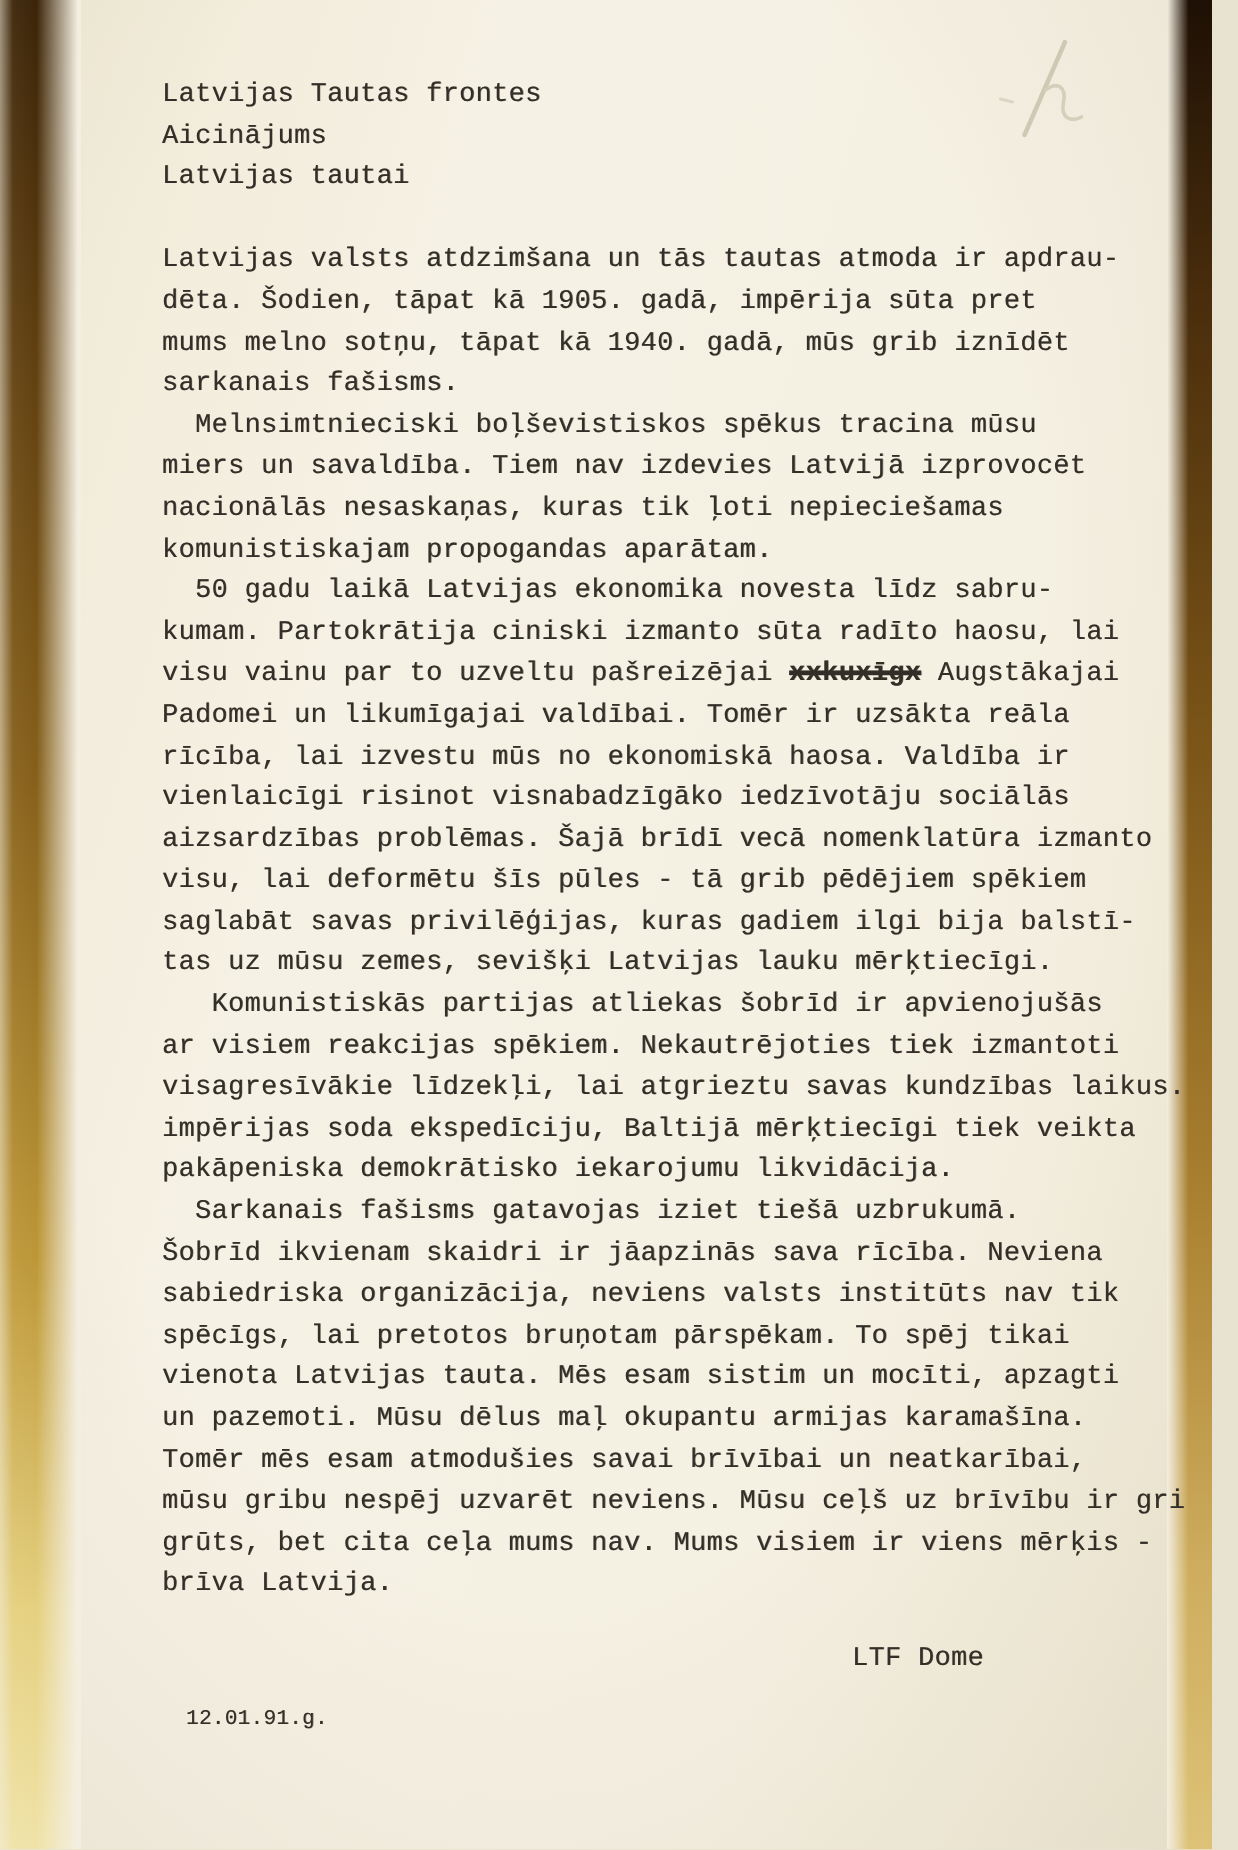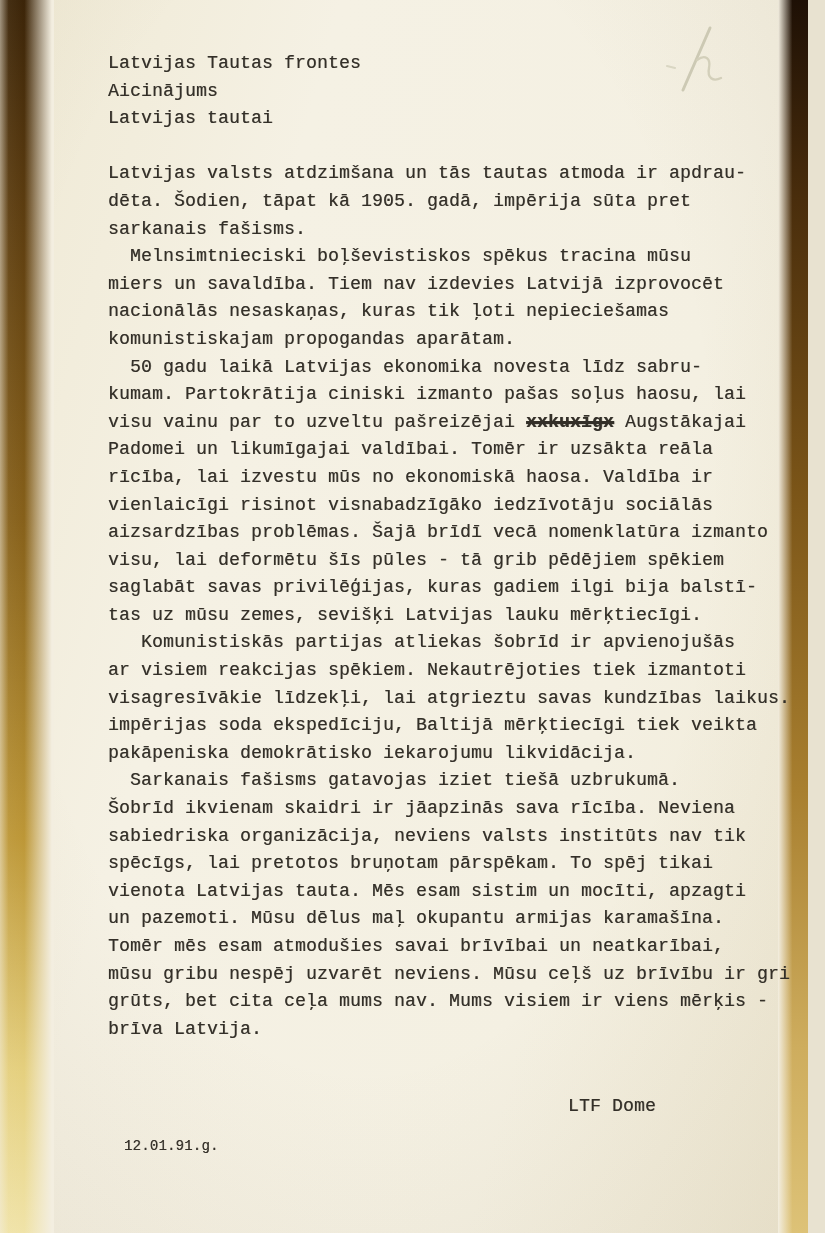--- a/index.html
+++ b/index.html
@@ -105,27 +105,28 @@
     <path d="M12 48 L20 50" stroke="#d4d1bc" stroke-width="2" fill="none" stroke-linecap="round"></path>
   </svg>
 
   <div class="text-layer">
       <div class="text-line">Latvijas Tautas frontes</div>
       <div class="text-line">Aicinājums</div>
       <div class="text-line">Latvijas tautai</div>
       <div class="text-line"></div>
       <div class="text-line">Latvijas valsts atdzimšana un tās tautas atmoda ir apdrau-</div>
       <div class="text-line">dēta. Šodien, tāpat kā 1905. gadā, impērija sūta pret</div>
+      <div class="text-line">mums melno sotņu, tāpat kā 1940. gadā, mūs grib iznīdēt</div>
       <div class="text-line">sarkanais fašisms.</div>
       <div class="text-line">  Melnsimtnieciski boļševistiskos spēkus tracina mūsu</div>
       <div class="text-line">miers un savaldība. Tiem nav izdevies Latvijā izprovocēt</div>
       <div class="text-line">nacionālās nesaskaņas, kuras tik ļoti nepieciešamas</div>
       <div class="text-line">komunistiskajam propogandas aparātam.</div>
       <div class="text-line">  50 gadu laikā Latvijas ekonomika novesta līdz sabru-</div>
-      <div class="text-line">kumam. Partokrātija ciniski izmanto pašas soļus haosu, lai</div>
+      <div class="text-line">kumam. Partokrātija ciniski izmanto sūta radīto haosu, lai</div>
       <div class="text-line"><span>visu vainu par to uzveltu pašreizējai </span><span class="strike">xxkuxīgx</span><span> Augstākajai</span></div>
       <div class="text-line">Padomei un likumīgajai valdībai. Tomēr ir uzsākta reāla</div>
       <div class="text-line">rīcība, lai izvestu mūs no ekonomiskā haosa. Valdība ir</div>
       <div class="text-line">vienlaicīgi risinot visnabadzīgāko iedzīvotāju sociālās</div>
       <div class="text-line">aizsardzības problēmas. Šajā brīdī vecā nomenklatūra izmanto</div>
       <div class="text-line">visu, lai deformētu šīs pūles - tā grib pēdējiem spēkiem</div>
       <div class="text-line">saglabāt savas privilēģijas, kuras gadiem ilgi bija balstī-</div>
       <div class="text-line">tas uz mūsu zemes, sevišķi Latvijas lauku mērķtiecīgi.</div>
       <div class="text-line">   Komunistiskās partijas atliekas šobrīd ir apvienojušās</div>
       <div class="text-line">ar visiem reakcijas spēkiem. Nekautrējoties tiek izmantoti</div>

